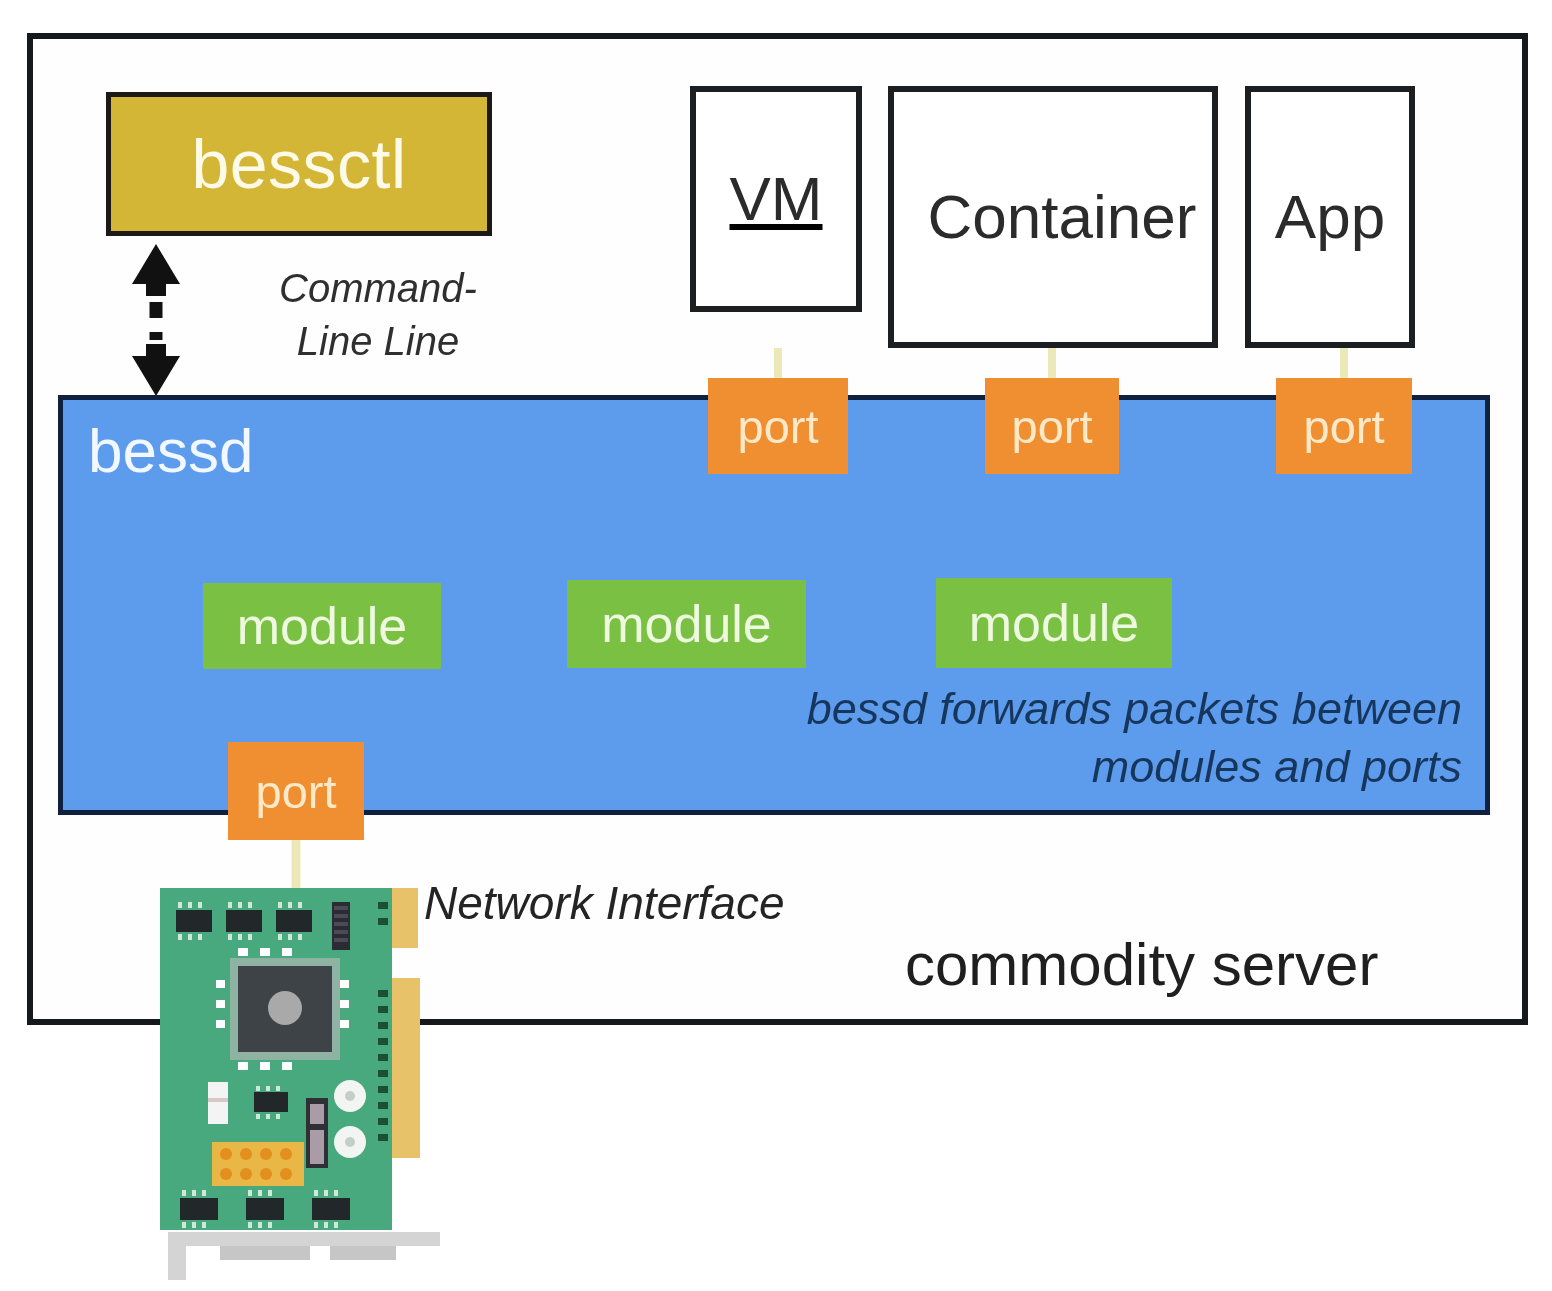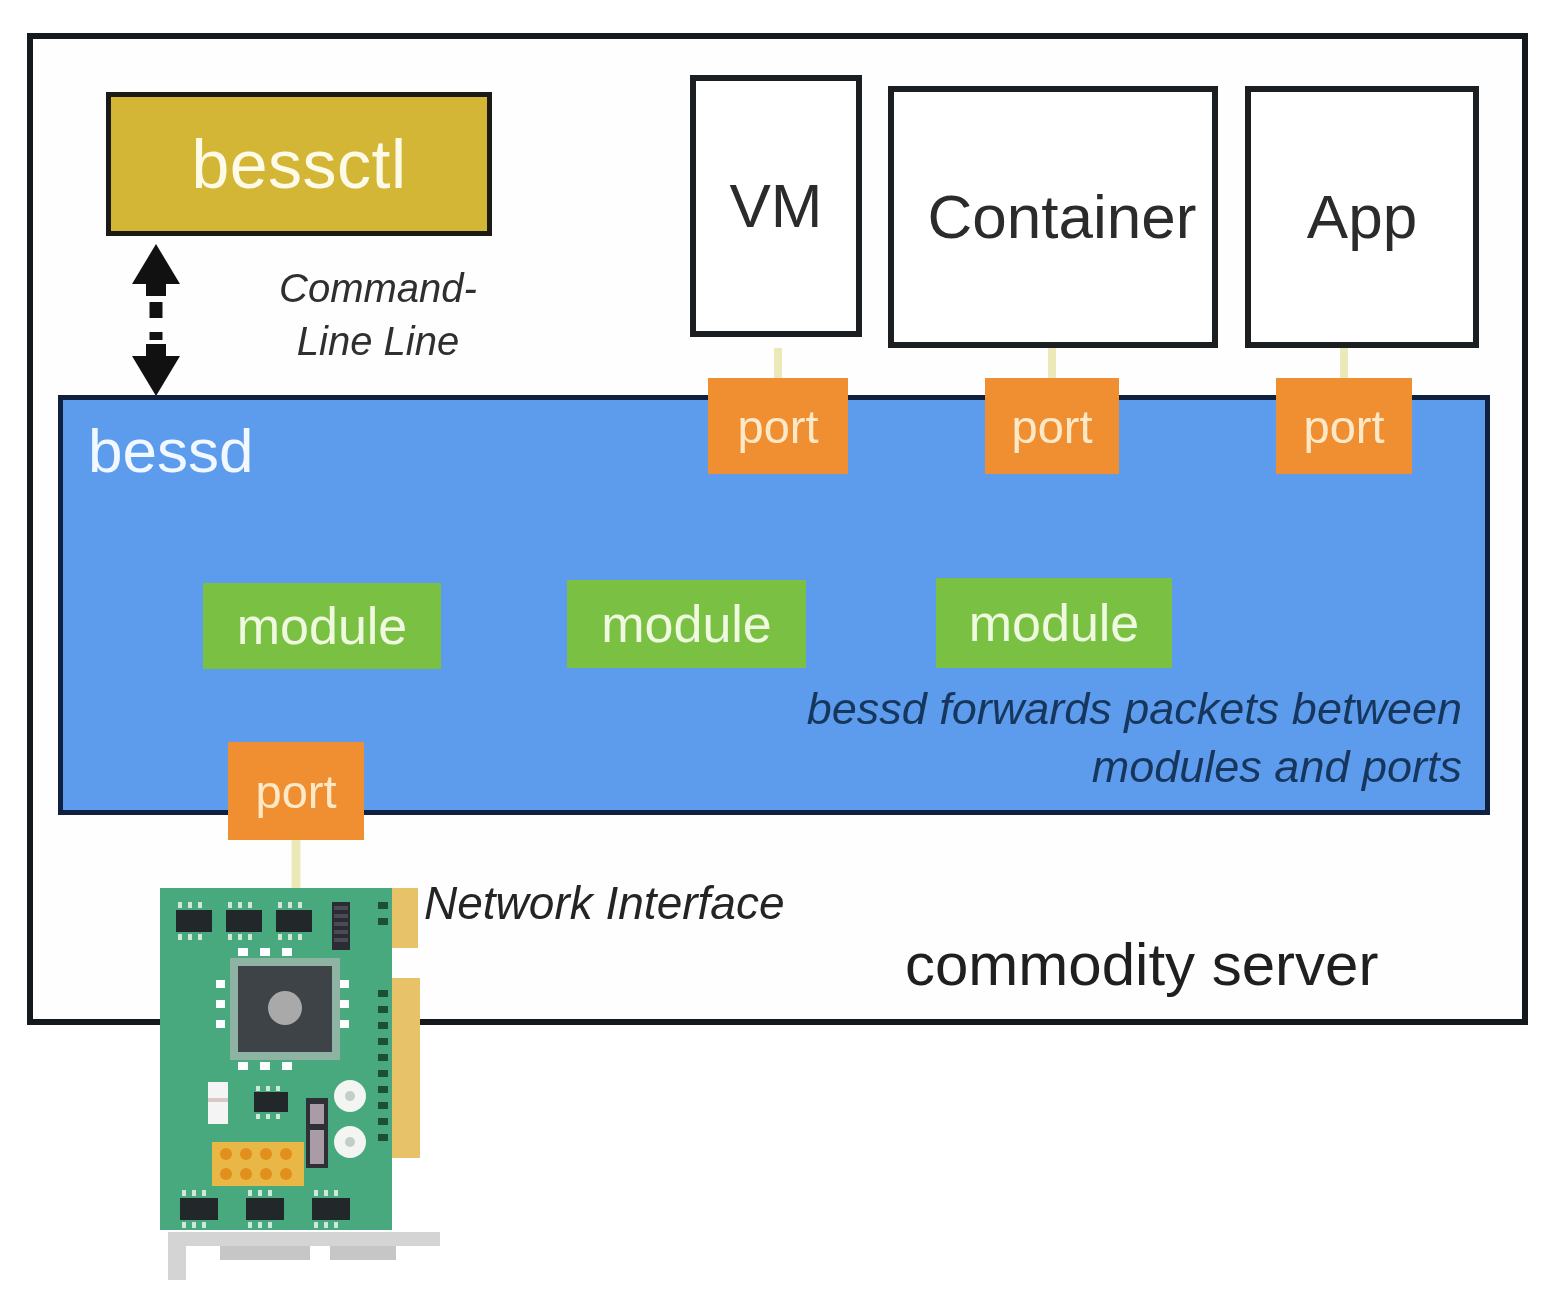--- a/index.html
+++ b/index.html
@@ -68,23 +68,23 @@
     box-sizing: border-box;
     display: flex;
     align-items: center;
     justify-content: center;
   }
   .guest-box .lbl {
     color: #2b2b2b;
     font-size: 62px;
     line-height: 1;
   }
-  #vm-box        { left: 690px;  top: 75px; width: 172px; height: 262px; }
+  #vm-box        { left: 690px;  top: 86px; width: 172px; height: 226px; text-decoration: underline; }
   #container-box { left: 888px;  top: 86px; width: 330px; height: 262px; padding-left: 18px; }
-  #app-box       { left: 1245px; top: 86px; width: 234px; height: 262px; }
+  #app-box       { left: 1245px; top: 86px; width: 170px; height: 262px; }
 
   
   #bessd-box {
     left: 58px; top: 395px;
     width: 1432px; height: 420px;
     background: #5d9cec;
     border: 5px solid #10213f;
     box-sizing: border-box;
   }
   #bessd-label {

